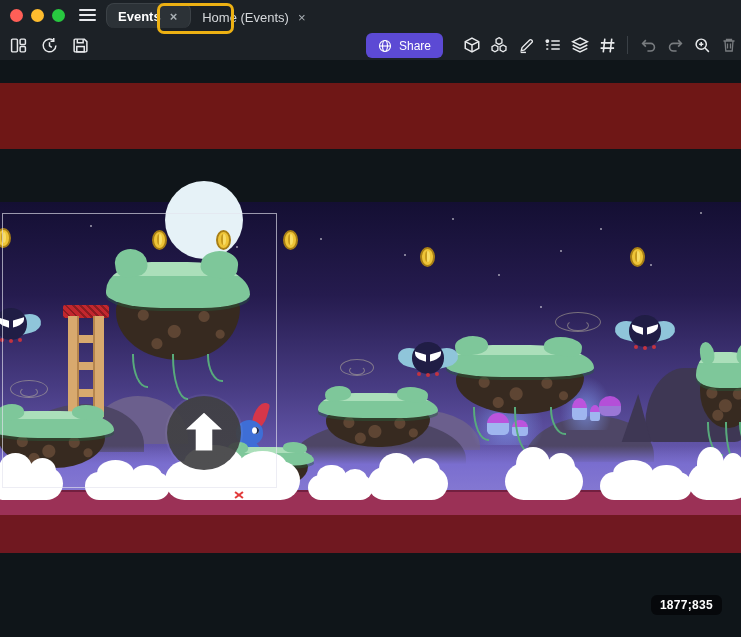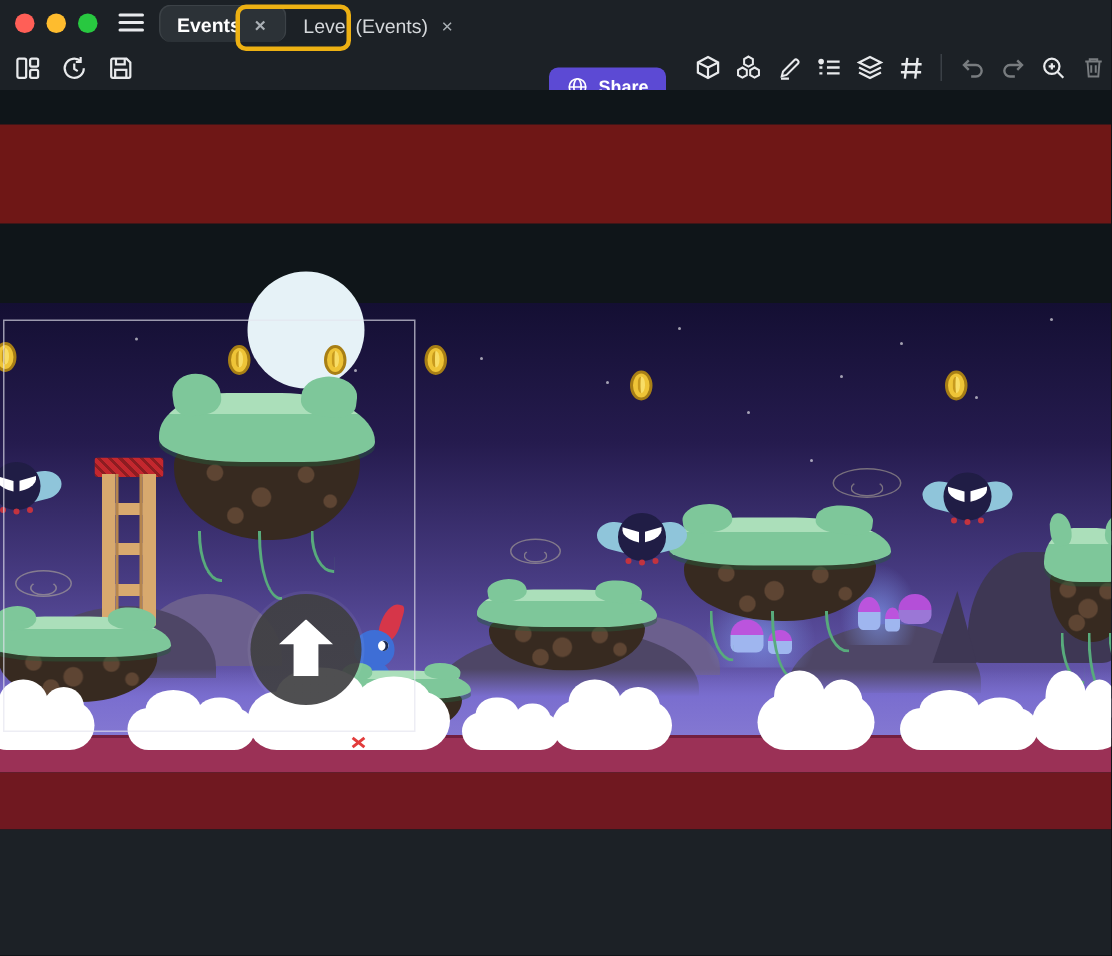--- a/index.html
+++ b/index.html
@@ -22,21 +22,21 @@
 
   
   .toolbar{position:absolute;left:0;top:30px;width:741px;height:30px;background:var(--chrome-bg);}
   .tb-left{position:absolute;left:8px;top:0;height:30px;display:flex;align-items:center;gap:11px;}
   .tb-icon{width:20px;height:20px;display:flex;align-items:center;justify-content:center;cursor:pointer;}
   .tb-icon svg{display:block;}
   .dim svg{opacity:.45;}
   .preview-btn{position:absolute;left:262px;top:3px;height:25px;display:flex;align-items:center;background:#24292e;border:1px solid #565b61;border-radius:6px;color:#fff;cursor:pointer;}
   .preview-main{display:flex;align-items:center;gap:7px;padding:0 11px;font-size:12px;font-weight:700;}
   .preview-caret{display:flex;align-items:center;justify-content:center;width:24px;height:100%;border-left:1px solid #565b61;}
-  .share-btn{position:absolute;left:366px;top:3px;height:25px;display:flex;align-items:center;gap:7px;padding:0 12px;background:var(--share-purple);border-radius:6px;color:#fff;font-size:12px;font-weight:700;cursor:pointer;margin-top:12px;}
+  .share-btn{position:absolute;left:366px;top:3px;height:25px;display:flex;align-items:center;gap:7px;padding:0 12px;background:var(--share-purple);border-radius:6px;color:#fff;font-size:12px;font-weight:400;cursor:pointer;}
   .tb-right{position:absolute;left:462px;top:0;height:30px;display:flex;align-items:center;gap:7px;}
   .tb-sep{width:1px;height:18px;background:#3a4046;margin:0 3px;}
 
   
   .canvas{position:absolute;left:0;top:60px;width:741px;height:493px;background:var(--canvas-bg);overflow:hidden;}
   .obj{position:absolute;}
   .band-red{background:var(--band-red);}
   .band-rose{background:var(--band-rose);box-shadow:inset 0 2px 0 rgba(40,0,20,.35);}
   .band-red2{background:var(--band-red2);}
   .sky{background:linear-gradient(180deg,var(--sky-top) 0%,#251b4e 32%,#483c83 64%,var(--sky-bottom) 100%);}
@@ -117,21 +117,21 @@
         <i></i>
         <i></i>
         <i></i>
       </div>
     <div class="tabs">
       <div class="tab active">
         <span>Events</span>
         <span class="close">×</span>
       </div>
       <div class="tab">
-        <span>Level (Events)</span>
+        <span>Home (Events)</span>
         <span class="close">×</span>
       </div>
     </div>
   </div>
   <div class="tab-highlight"></div>
 
   <div class="toolbar">
     <div class="tb-left">
       <span class="tb-icon">
         <svg width="17" height="17" viewBox="0 0 16 16" fill="none" stroke="#e8eaec" stroke-width="1.4">
@@ -368,14 +368,17 @@
       <div class="obj cloud" style="left: 505px; top: 403px; width: 78px; height: 37px; z-index: 10;"></div>
       <div class="obj cloud" style="left: 600px; top: 412px; width: 92px; height: 28px; z-index: 10;"></div>
       <div class="obj cloud" style="left: 688px; top: 403px; width: 62px; height: 37px; z-index: 10;"></div>
       <div class="obj selection" style="left: 2px; top: 153px; width: 275px; height: 275px; z-index: 12;"></div>
       <div class="obj marker" style="left: 234px; top: 430px; width: 10px; height: 8px; z-index: 12;"></div>
       <div class="obj touch-button" style="left: 167px; top: 336px; width: 74px; height: 74px; z-index: 13;">
         <i class="arrow"></i>
       </div>
     </div>
 
+  <div class="bottombar">
+    <div class="coords-badge">1877;835</div>
+  </div>
 
 </div>
 
 </body></html>

